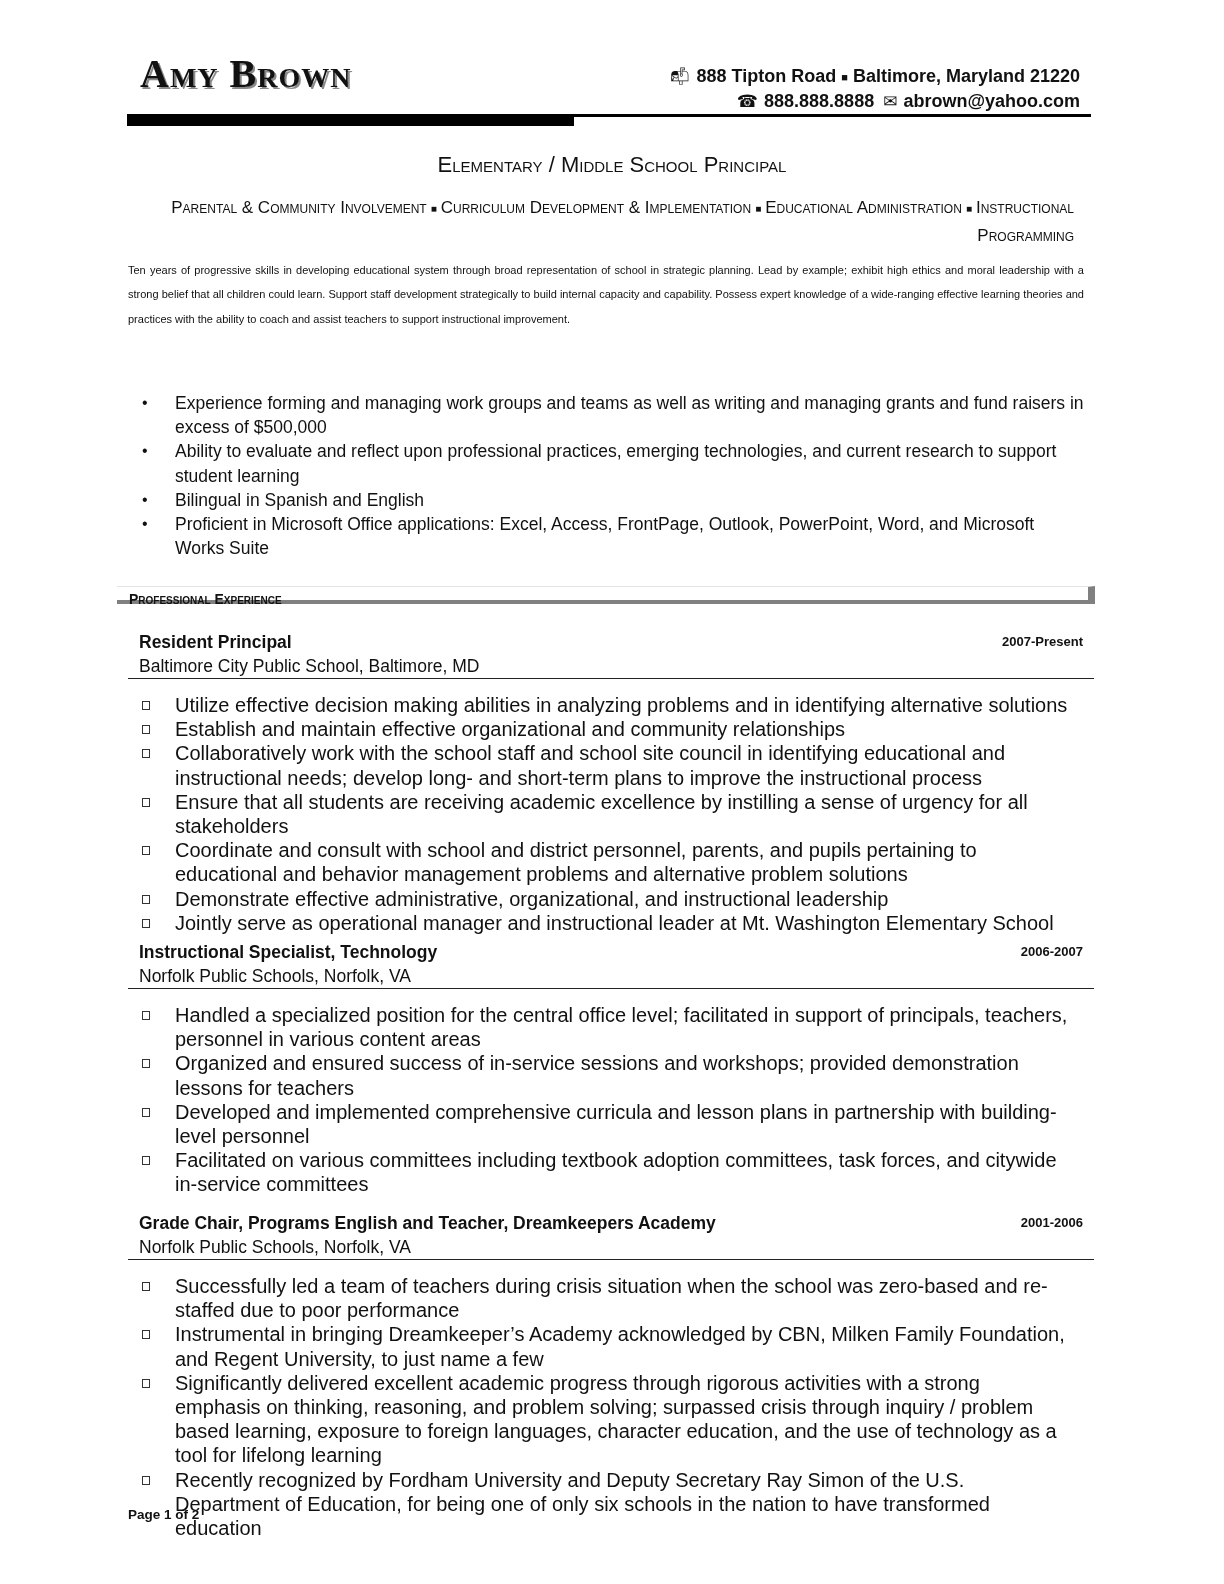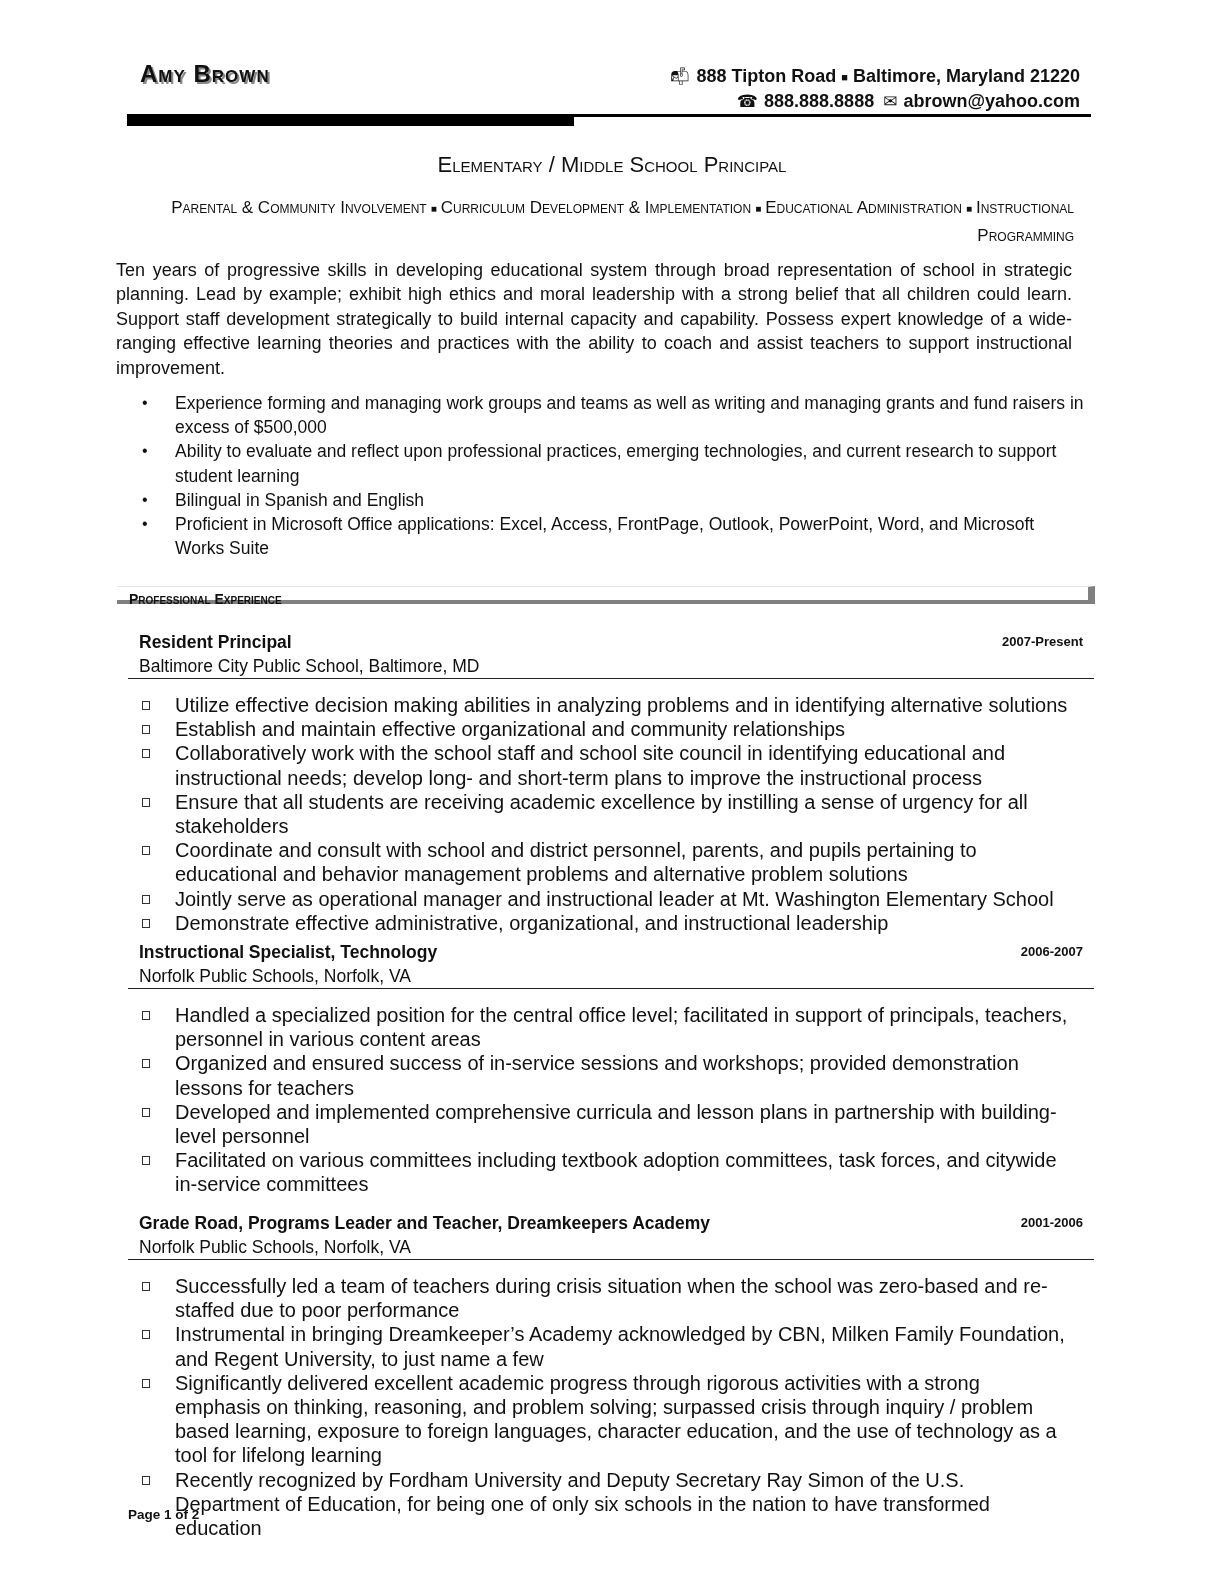--- a/index.html
+++ b/index.html
@@ -1,40 +1,40 @@
 <!DOCTYPE html>
 <html><head>
 <meta charset="utf-8">
 <style>
   html, body { margin: 0; padding: 0; background: #ffffff; }
   body { width: 1224px; height: 1584px; position: relative; overflow: hidden;
          font-family: "Liberation Sans", sans-serif; color: #111; }
   .page { position: absolute; left: 0; top: 0; width: 1224px; height: 1584px; }
 
   
-  .name { position: absolute; left: 140px; top: 52px; font-size: 24px; font-weight: bold;
+  .name { position: absolute; left: 140px; top: 52px; font-size: 40px; font-weight: bold;
           letter-spacing: 1px; font-variant: small-caps; color: #111;
-          text-shadow: 2px 2px 0 #8a8a8a; line-height: 44px; }
+          text-shadow: 2px 2px 0 #8a8a8a; line-height: 44px; font-family: Liberation Serif, serif; }
   .contact { position: absolute; right: 144px; top: 64px; text-align: right;
              font-size: 18px; font-weight: bold; line-height: 24px; }
   .contact .row { white-space: nowrap; }
   .contact .icon { font-weight: normal; margin-right: 6px; font-size: 17px; }
   .contact .sep { font-size: 11px; vertical-align: middle; margin: 0 5px; }
   .rule-thick { position: absolute; left: 127px; top: 114px; width: 447px; height: 12px; background: #000; }
   .rule-thin { position: absolute; left: 127px; top: 114px; width: 964px; height: 3px; background: #000; }
 
   
   .title { position: absolute; left: 0; width: 1224px; top: 150px; text-align: center;
            font-size: 22px; font-weight: normal; font-variant: small-caps; line-height: 30px; }
   .keywords { position: absolute; left: 150px; width: 924px; top: 194px; text-align: right;
               font-size: 17px; font-variant: small-caps; line-height: 27px; }
   .keywords .sep { font-size: 10px; vertical-align: middle; margin: 0 4px; }
 
   
-  .summary { position: absolute; left: 116px; width: 956px; top: 258px; font-size: 18px;
+  .summary { position: absolute; left: 128px; width: 956px; top: 258px; font-size: 11px;
              line-height: 24.4px; text-align: justify; }
   .skills { position: absolute; left: 128px; width: 956px; top: 391px; margin: 0; padding: 0; list-style: none;
             font-size: 17.5px; line-height: 24.2px; }
   .skills li { position: relative; padding-left: 47px; }
   .skills li .dot { position: absolute; left: 14px; top: 0; font-size: 16px; }
 
   
   .section { position: absolute; left: 117px; top: 586px; width: 978px; height: 18px;
              border-top: 1px solid #e5e5e5; border-bottom: 4px solid #808080; border-right: 7px solid #808080;
              box-sizing: border-box; }
@@ -101,42 +101,42 @@
       <div class="role">Resident Principal</div>
       <div class="dates">2007-Present</div>
       <div class="org">Baltimore City Public School, Baltimore, MD</div>
     </div>
     <ul>
       <li><span class="box"></span><span>Utilize effective decision making abilities in analyzing problems and in identifying alternative solutions</span></li>
       <li><span class="box"></span><span>Establish and maintain effective organizational and community relationships</span></li>
       <li><span class="box"></span><span>Collaboratively work with the school staff and school site council in identifying educational and instructional needs; develop long- and short-term plans to improve the instructional process</span></li>
       <li><span class="box"></span><span>Ensure that all students are receiving academic excellence by instilling a sense of urgency for all stakeholders</span></li>
       <li><span class="box"></span><span>Coordinate and consult with school and district personnel, parents, and pupils pertaining to educational and behavior management problems and alternative problem solutions</span></li>
+      <li><span class="box"></span><span>Demonstrate effective administrative, organizational, and instructional leadership</span></li>
       <li><span class="box"></span><span>Jointly serve as operational manager and instructional leader at Mt. Washington Elementary School</span></li>
-      <li><span class="box"></span><span>Demonstrate effective administrative, organizational, and instructional leadership</span></li>
     </ul>
   </div>
 
   <div class="job job2">
     <div class="head">
       <div class="role">Instructional Specialist, Technology</div>
       <div class="dates">2006-2007</div>
       <div class="org">Norfolk Public Schools, Norfolk, VA</div>
     </div>
     <ul>
       <li><span class="box"></span><span>Handled a specialized position for the central office level; facilitated in support of principals, teachers, personnel in various content areas</span></li>
       <li><span class="box"></span><span>Organized and ensured success of in-service sessions and workshops; provided demonstration lessons for teachers</span></li>
       <li><span class="box"></span><span>Developed and implemented comprehensive curricula and lesson plans in partnership with building-level personnel</span></li>
       <li><span class="box"></span><span>Facilitated on various committees including textbook adoption committees, task forces, and citywide in-service committees</span></li>
     </ul>
   </div>
 
   <div class="job job3">
     <div class="head">
-      <div class="role">Grade Road, Programs Leader and Teacher, Dreamkeepers Academy</div>
+      <div class="role">Grade Chair, Programs English and Teacher, Dreamkeepers Academy</div>
       <div class="dates">2001-2006</div>
       <div class="org">Norfolk Public Schools, Norfolk, VA</div>
     </div>
     <ul>
       <li><span class="box"></span><span>Successfully led a team of teachers during crisis situation when the school was zero-based and re-staffed due to poor performance</span></li>
       <li><span class="box"></span><span>Instrumental in bringing Dreamkeeper’s Academy acknowledged by CBN, Milken Family Foundation, and Regent University, to just name a few</span></li>
       <li><span class="box"></span><span>Significantly delivered excellent academic progress through rigorous activities with a strong emphasis on thinking, reasoning, and problem solving; surpassed crisis through inquiry / problem based learning, exposure to foreign languages, character education, and the use of technology as a tool for lifelong learning</span></li>
       <li><span class="box"></span><span>Recently recognized by Fordham University and Deputy Secretary Ray Simon of the U.S. Department of Education, for being one of only six schools in the nation to have transformed education</span></li>
     </ul>
   </div>

